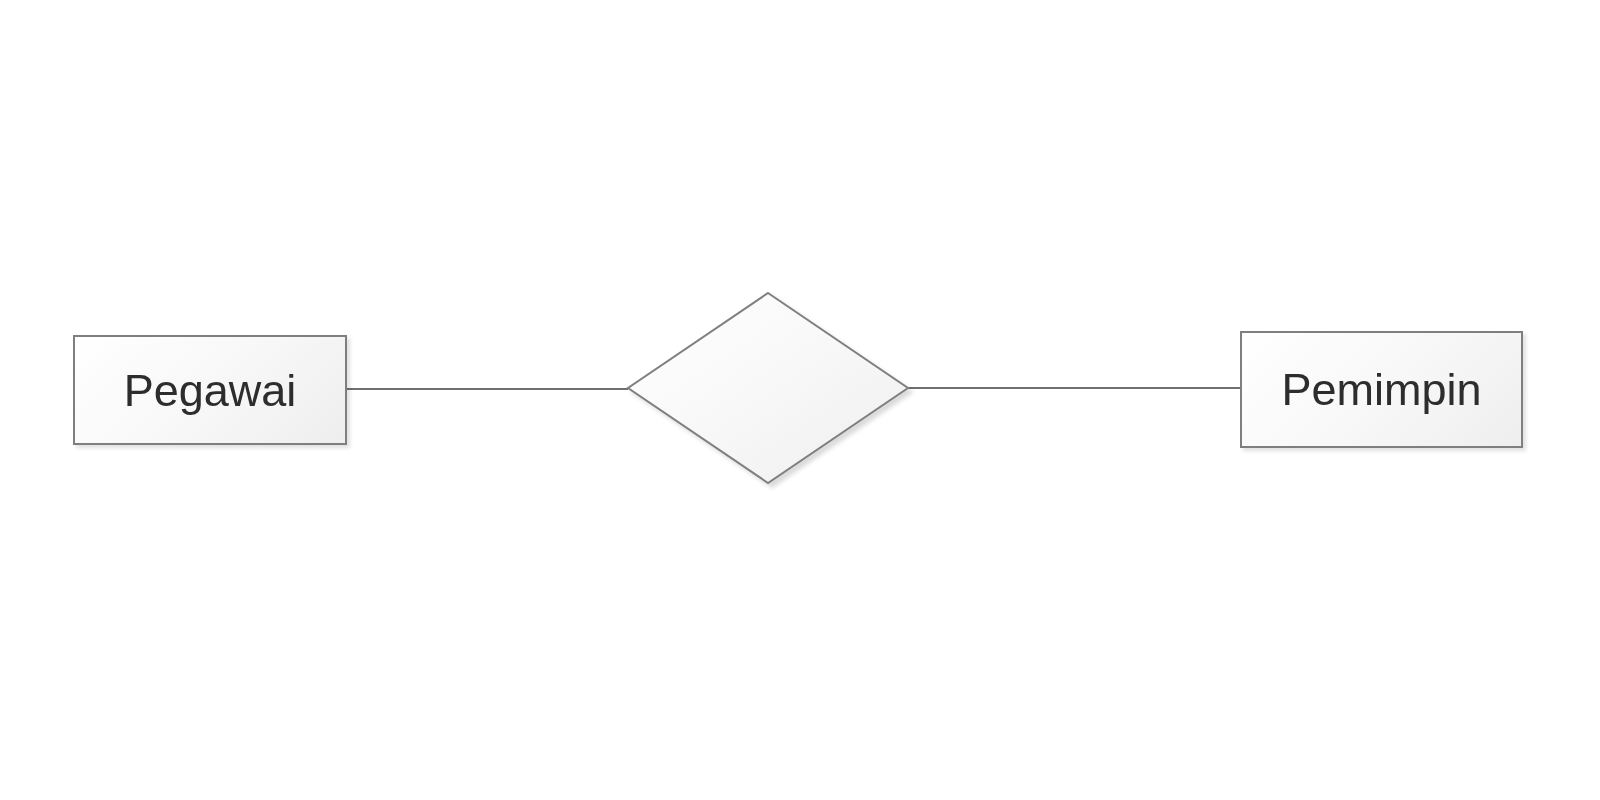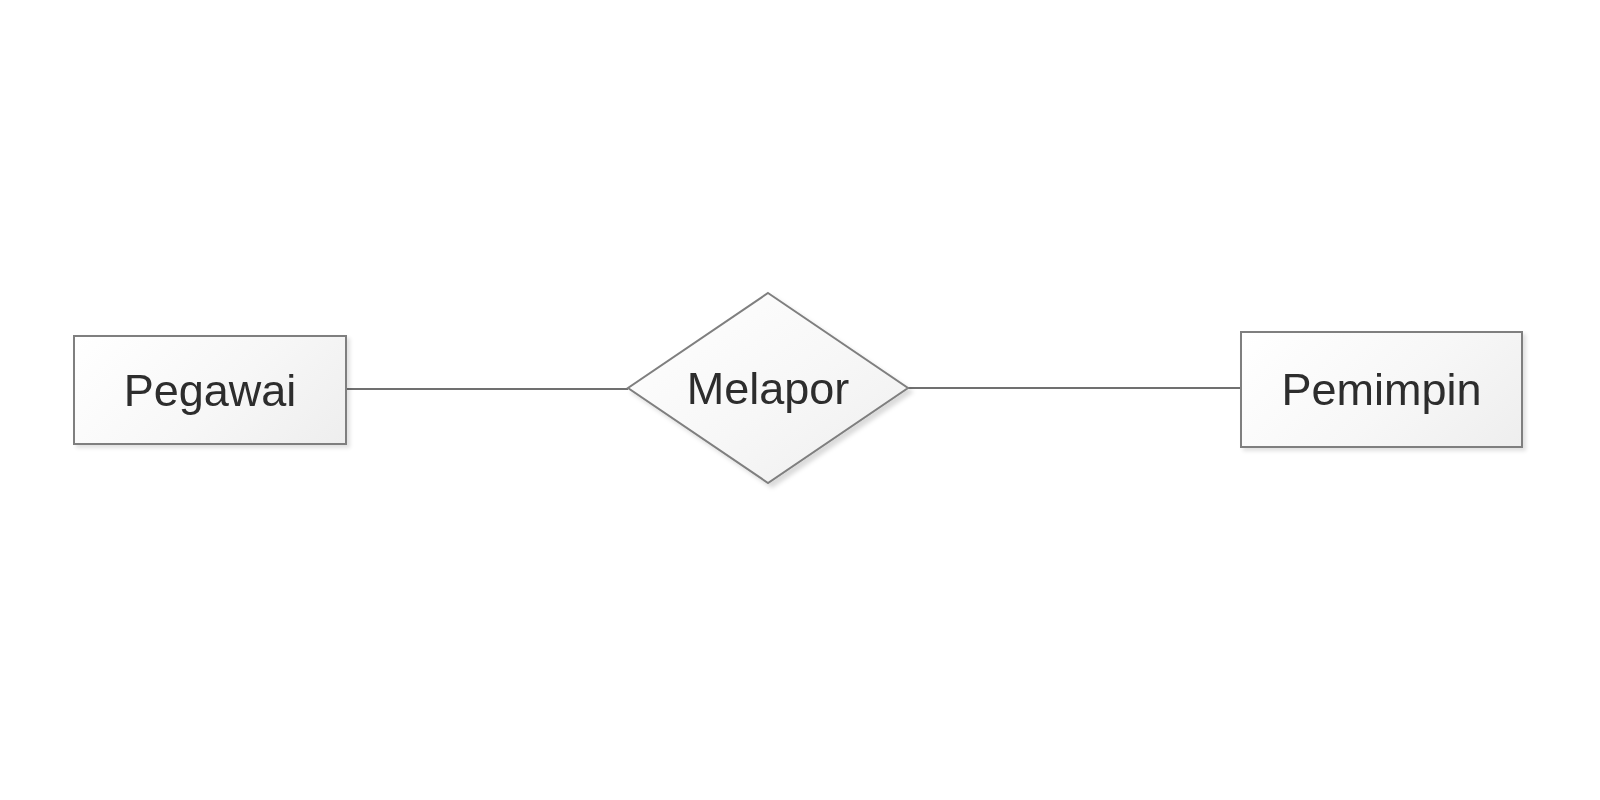--- a/index.html
+++ b/index.html
@@ -87,17 +87,14 @@
   </svg>
 
   <div class="entity entity-pemimpin">
     <span class="shape-label">Pemimpin</span>
   </div>
 
   <div class="entity entity-pegawai">
     <span class="shape-label">Pegawai</span>
   </div>
 
-  <div class="diamond-label-wrap">
-    <span class="shape-label">Melapor</span>
-  </div>
 
 </div>
 
 </body></html>

